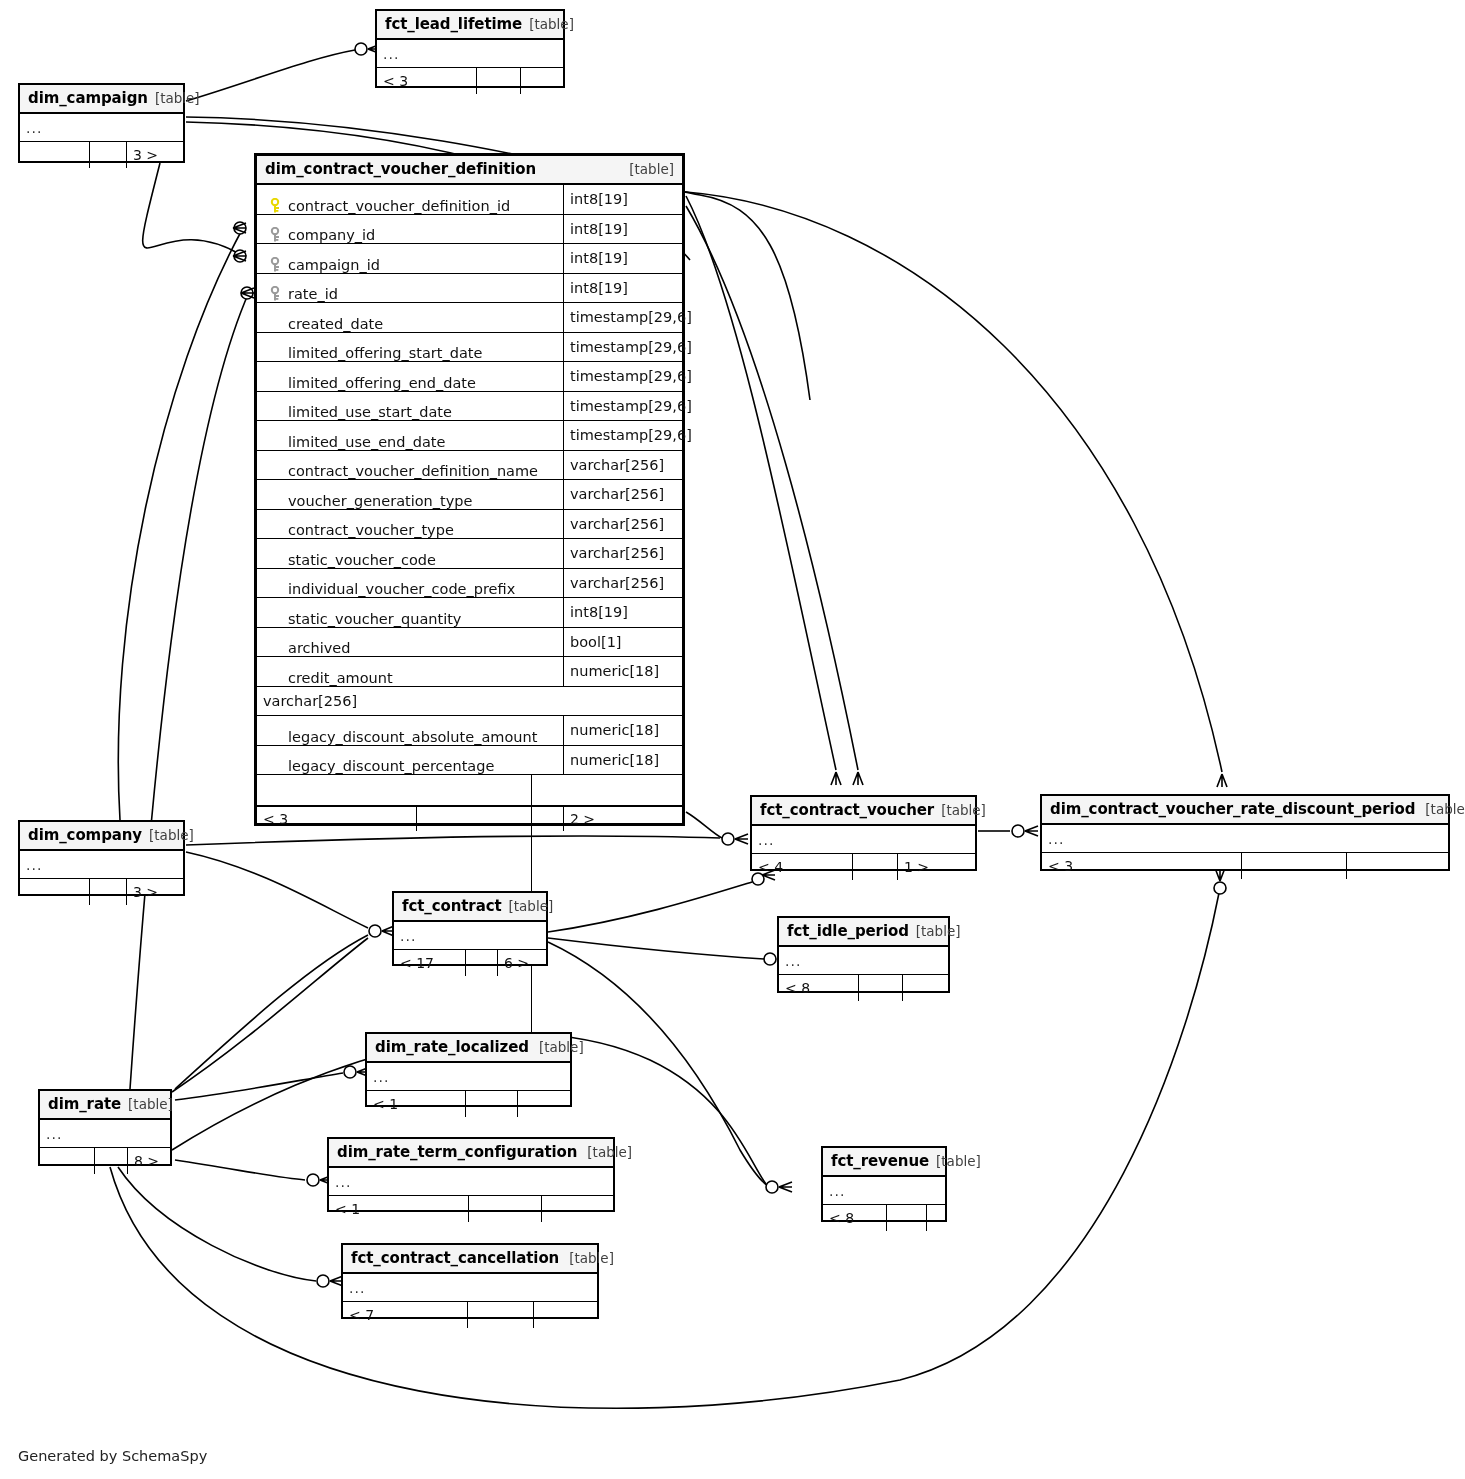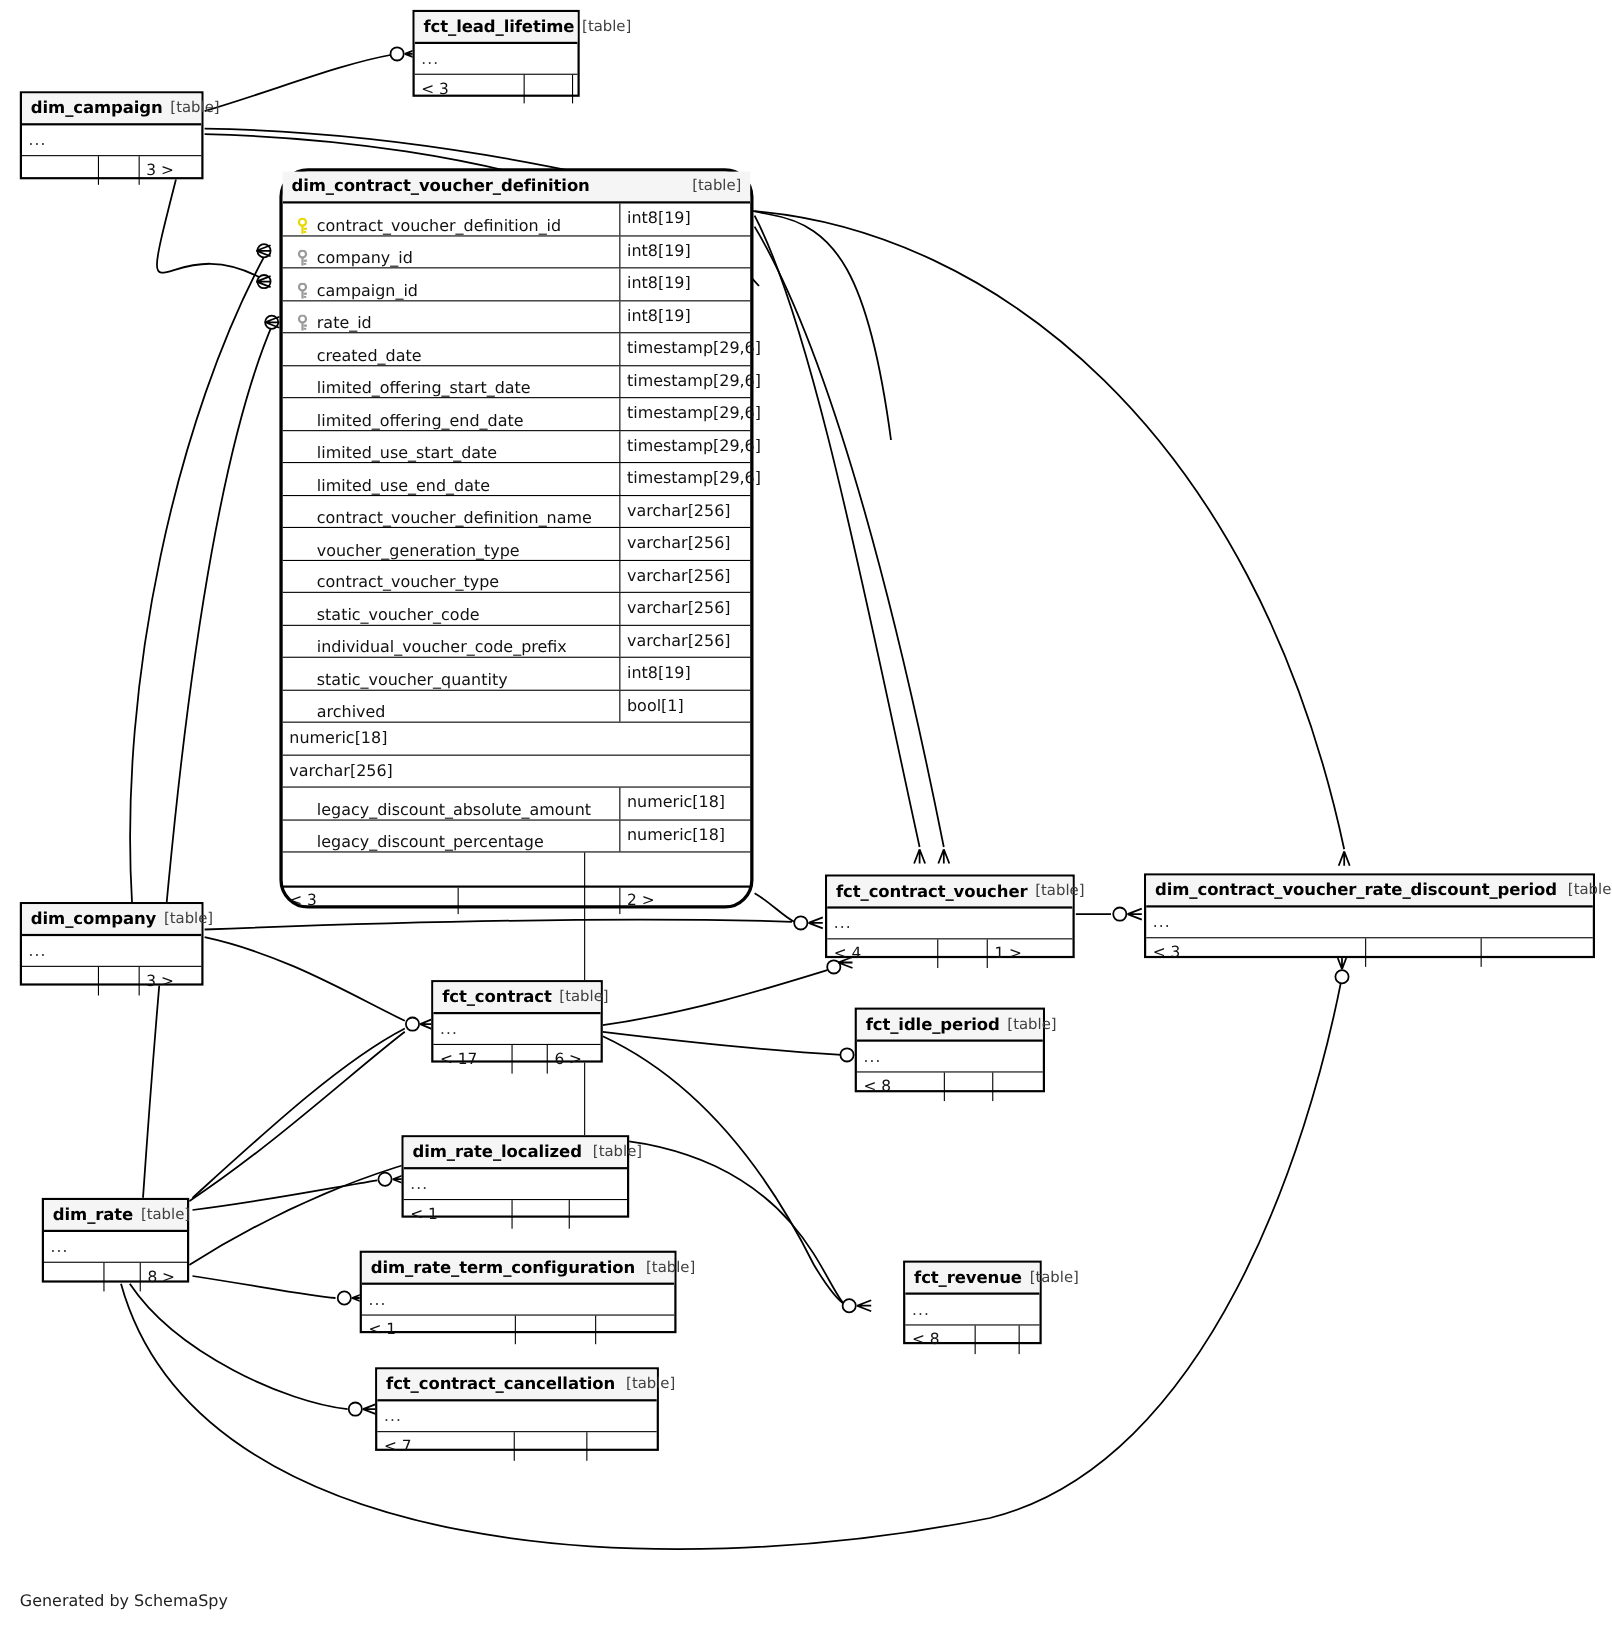--- a/index.html
+++ b/index.html
@@ -29,21 +29,20 @@
   }
   .table-box {
     position: absolute;
     background: #ffffff;
     border: 2px solid #000000;
     box-sizing: border-box;
     z-index: 5;
   }
   .table-box.focus {
     border-width: 3px;
-    border-radius: 26px;
   }
   .tbl-header {
     display: flex;
     align-items: center;
     justify-content: space-between;
     background: #f5f5f5;
     border-bottom: 2px solid #000000;
     padding: 2px 8px 3px 8px;
     box-sizing: border-box;
     height: 29px;
@@ -225,21 +224,21 @@
       <path d="M172,1150 C330,1050 520,1000 650,1060 C730,1098 748,1160 766,1184"></path>
 
       <path d="M110,1167 C180,1420 600,1440 900,1380 C1100,1330 1190,1040 1219,893"></path>
       <circle cx="1220" cy="888" r="6" fill="#fff"></circle>
       <path d="M1220,881 L1215,868 M1220,881 L1225,868 M1220,881 L1220,868"></path>
 
       <path d="M186,845 C420,836 600,834 720,838"></path>
     </g>
   </svg>
 
-  <div class="table-box" style="left:375px; top:9px; width:152px; height:79px;">
+  <div class="table-box" style="left:375px; top:9px; width:190px; height:79px;">
     <div class="tbl-header compact">
       <span class="tbl-name">fct_lead_lifetime</span>
       <span class="tbl-tag">[table]</span>
     </div>
     <div class="ellipsis-row">...</div>
     <div class="foot-row">
       <div class="foot-cell foot-left" style="flex:0 0 100px">&lt; 3</div>
       <div class="foot-cell" style="flex:0 0 44px"></div>
       <div class="foot-cell foot-right"></div>
     </div>
@@ -398,20 +397,24 @@
           <div class="col-type">int8[19]</div>
         </div>
         <div class="col-row">
           <div class="col-name">
             <span class="keyslot"></span>
             <span class="coltext">archived</span>
           </div>
           <div class="col-type">bool[1]</div>
         </div>
         <div class="col-row">
+          <div class="col-name">
+            <span class="keyslot"></span>
+            <span class="coltext">credit_amount</span>
+          </div>
           <div class="col-type">numeric[18]</div>
         </div>
         <div class="col-row">
           <div class="col-type">varchar[256]</div>
         </div>
         <div class="col-row">
           <div class="col-name">
             <span class="keyslot"></span>
             <span class="coltext">legacy_discount_absolute_amount</span>
           </div>

